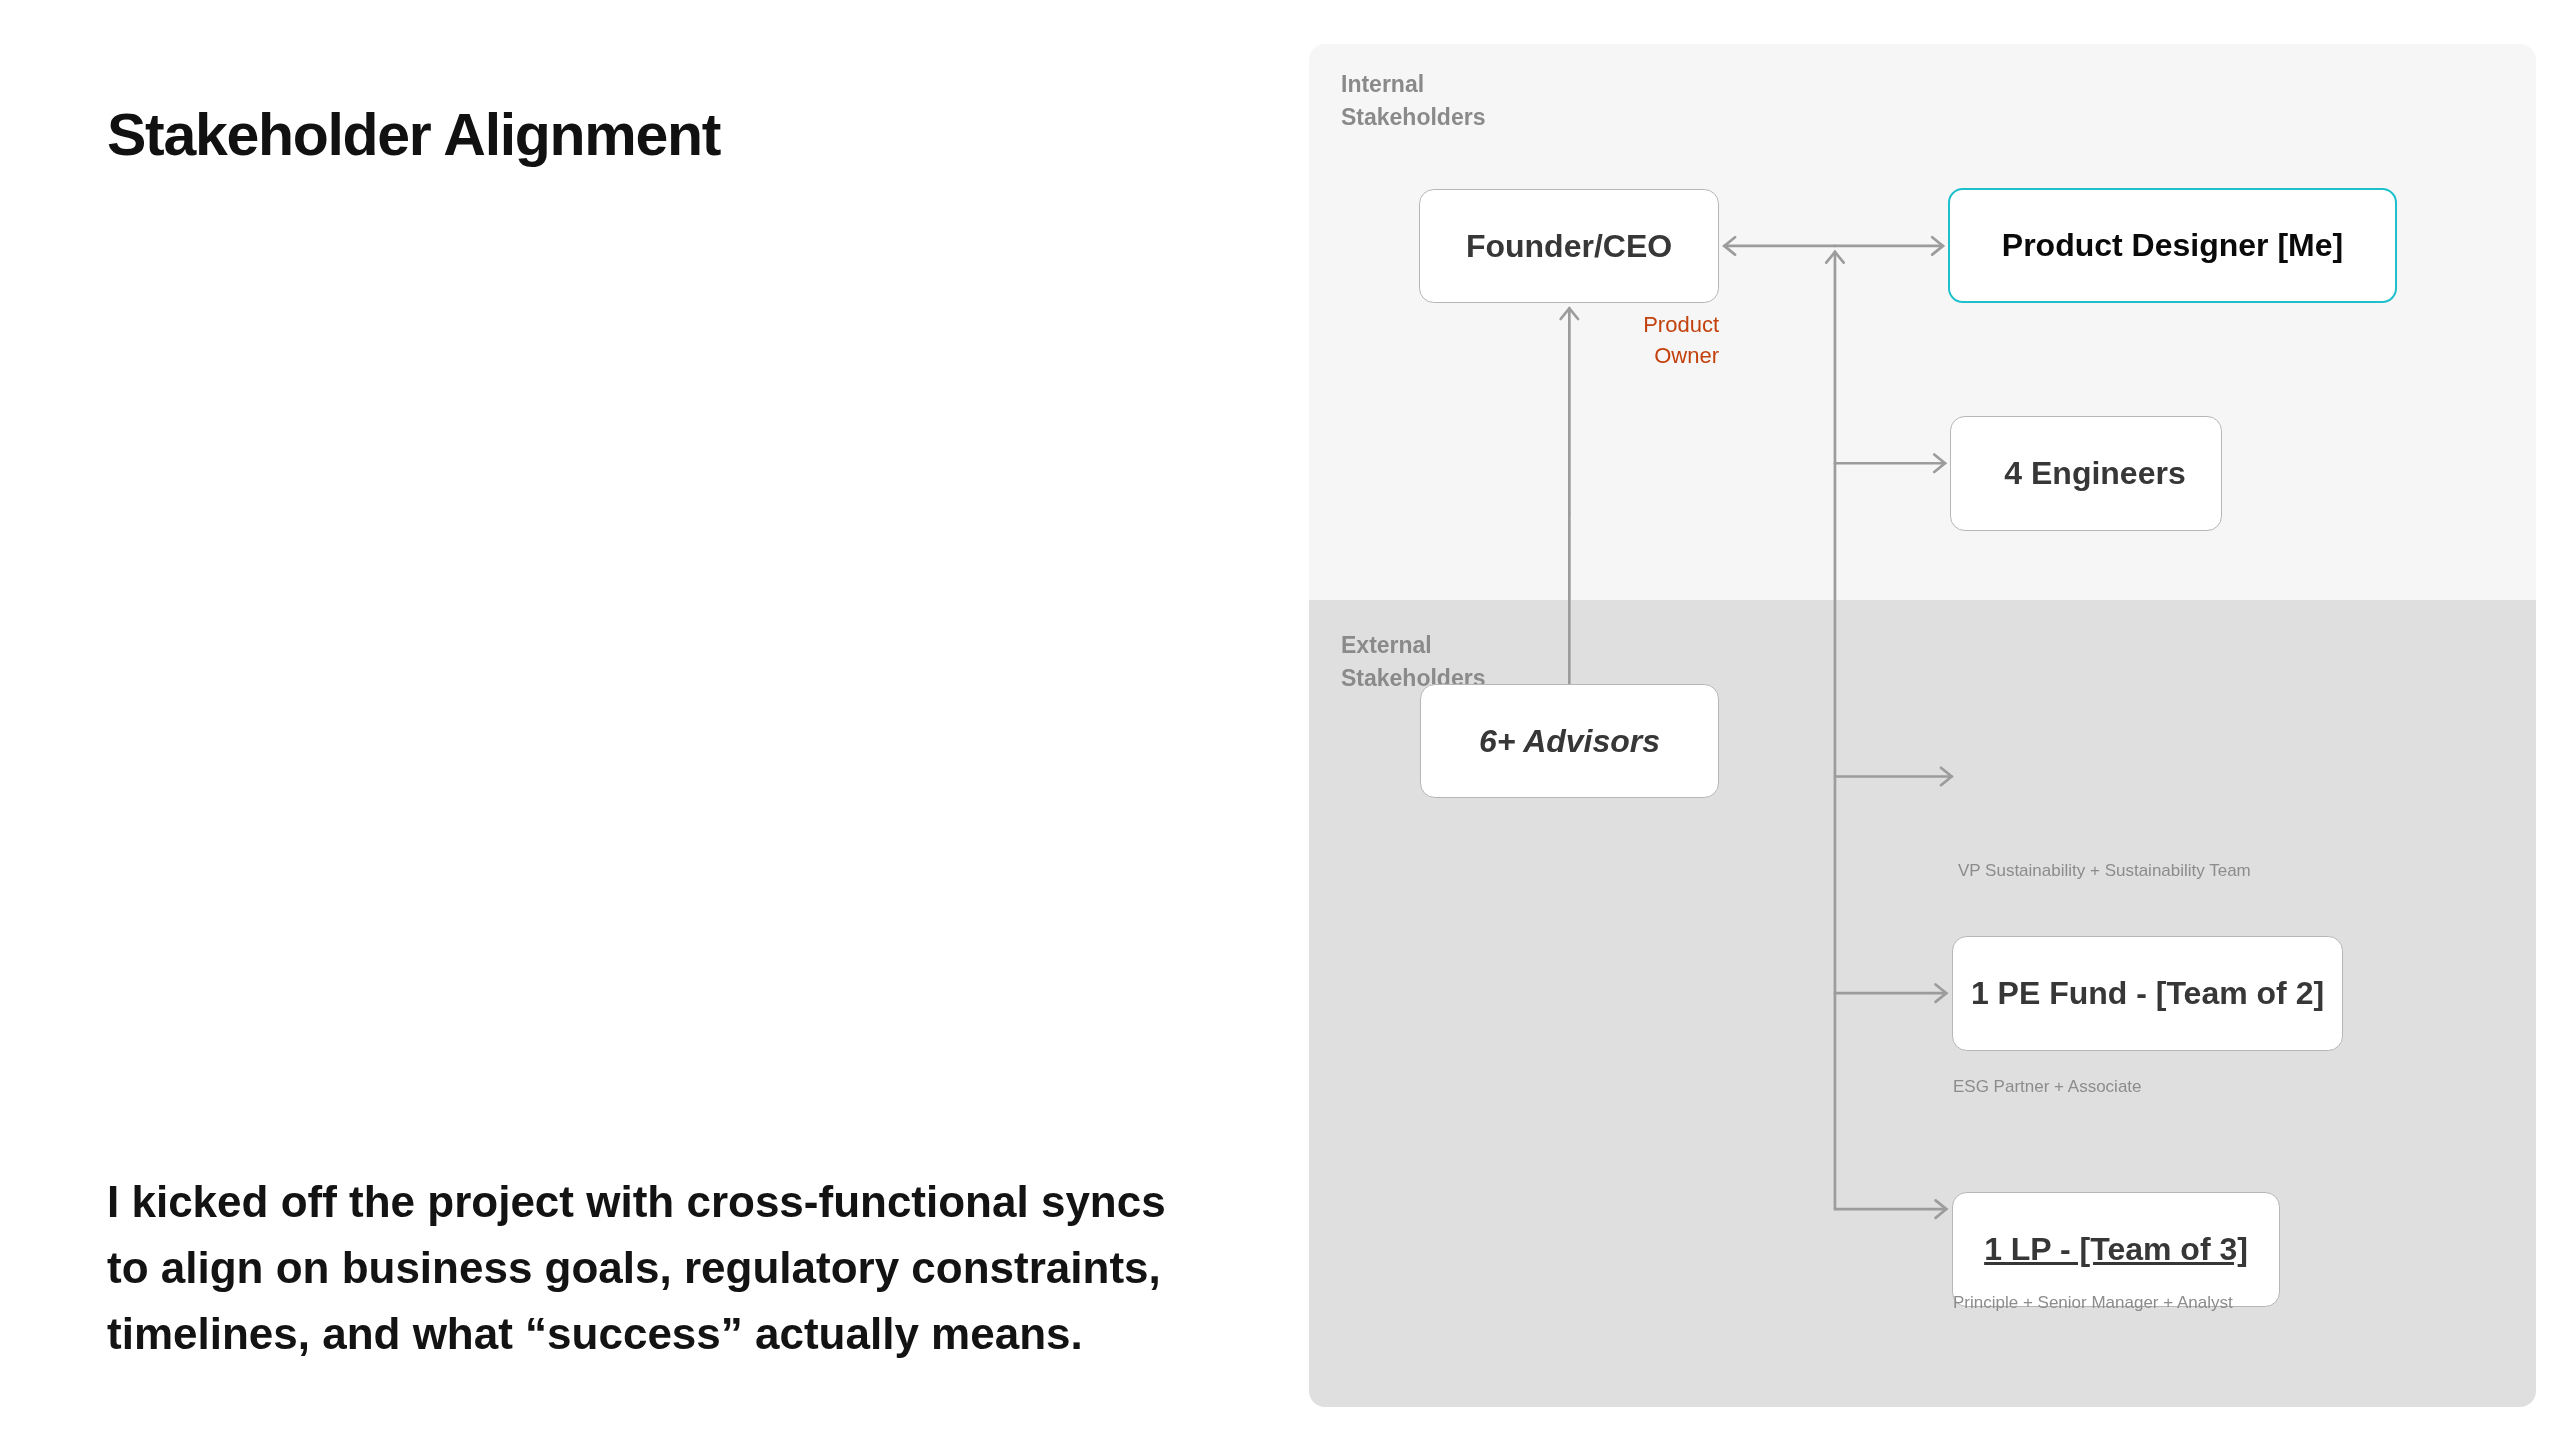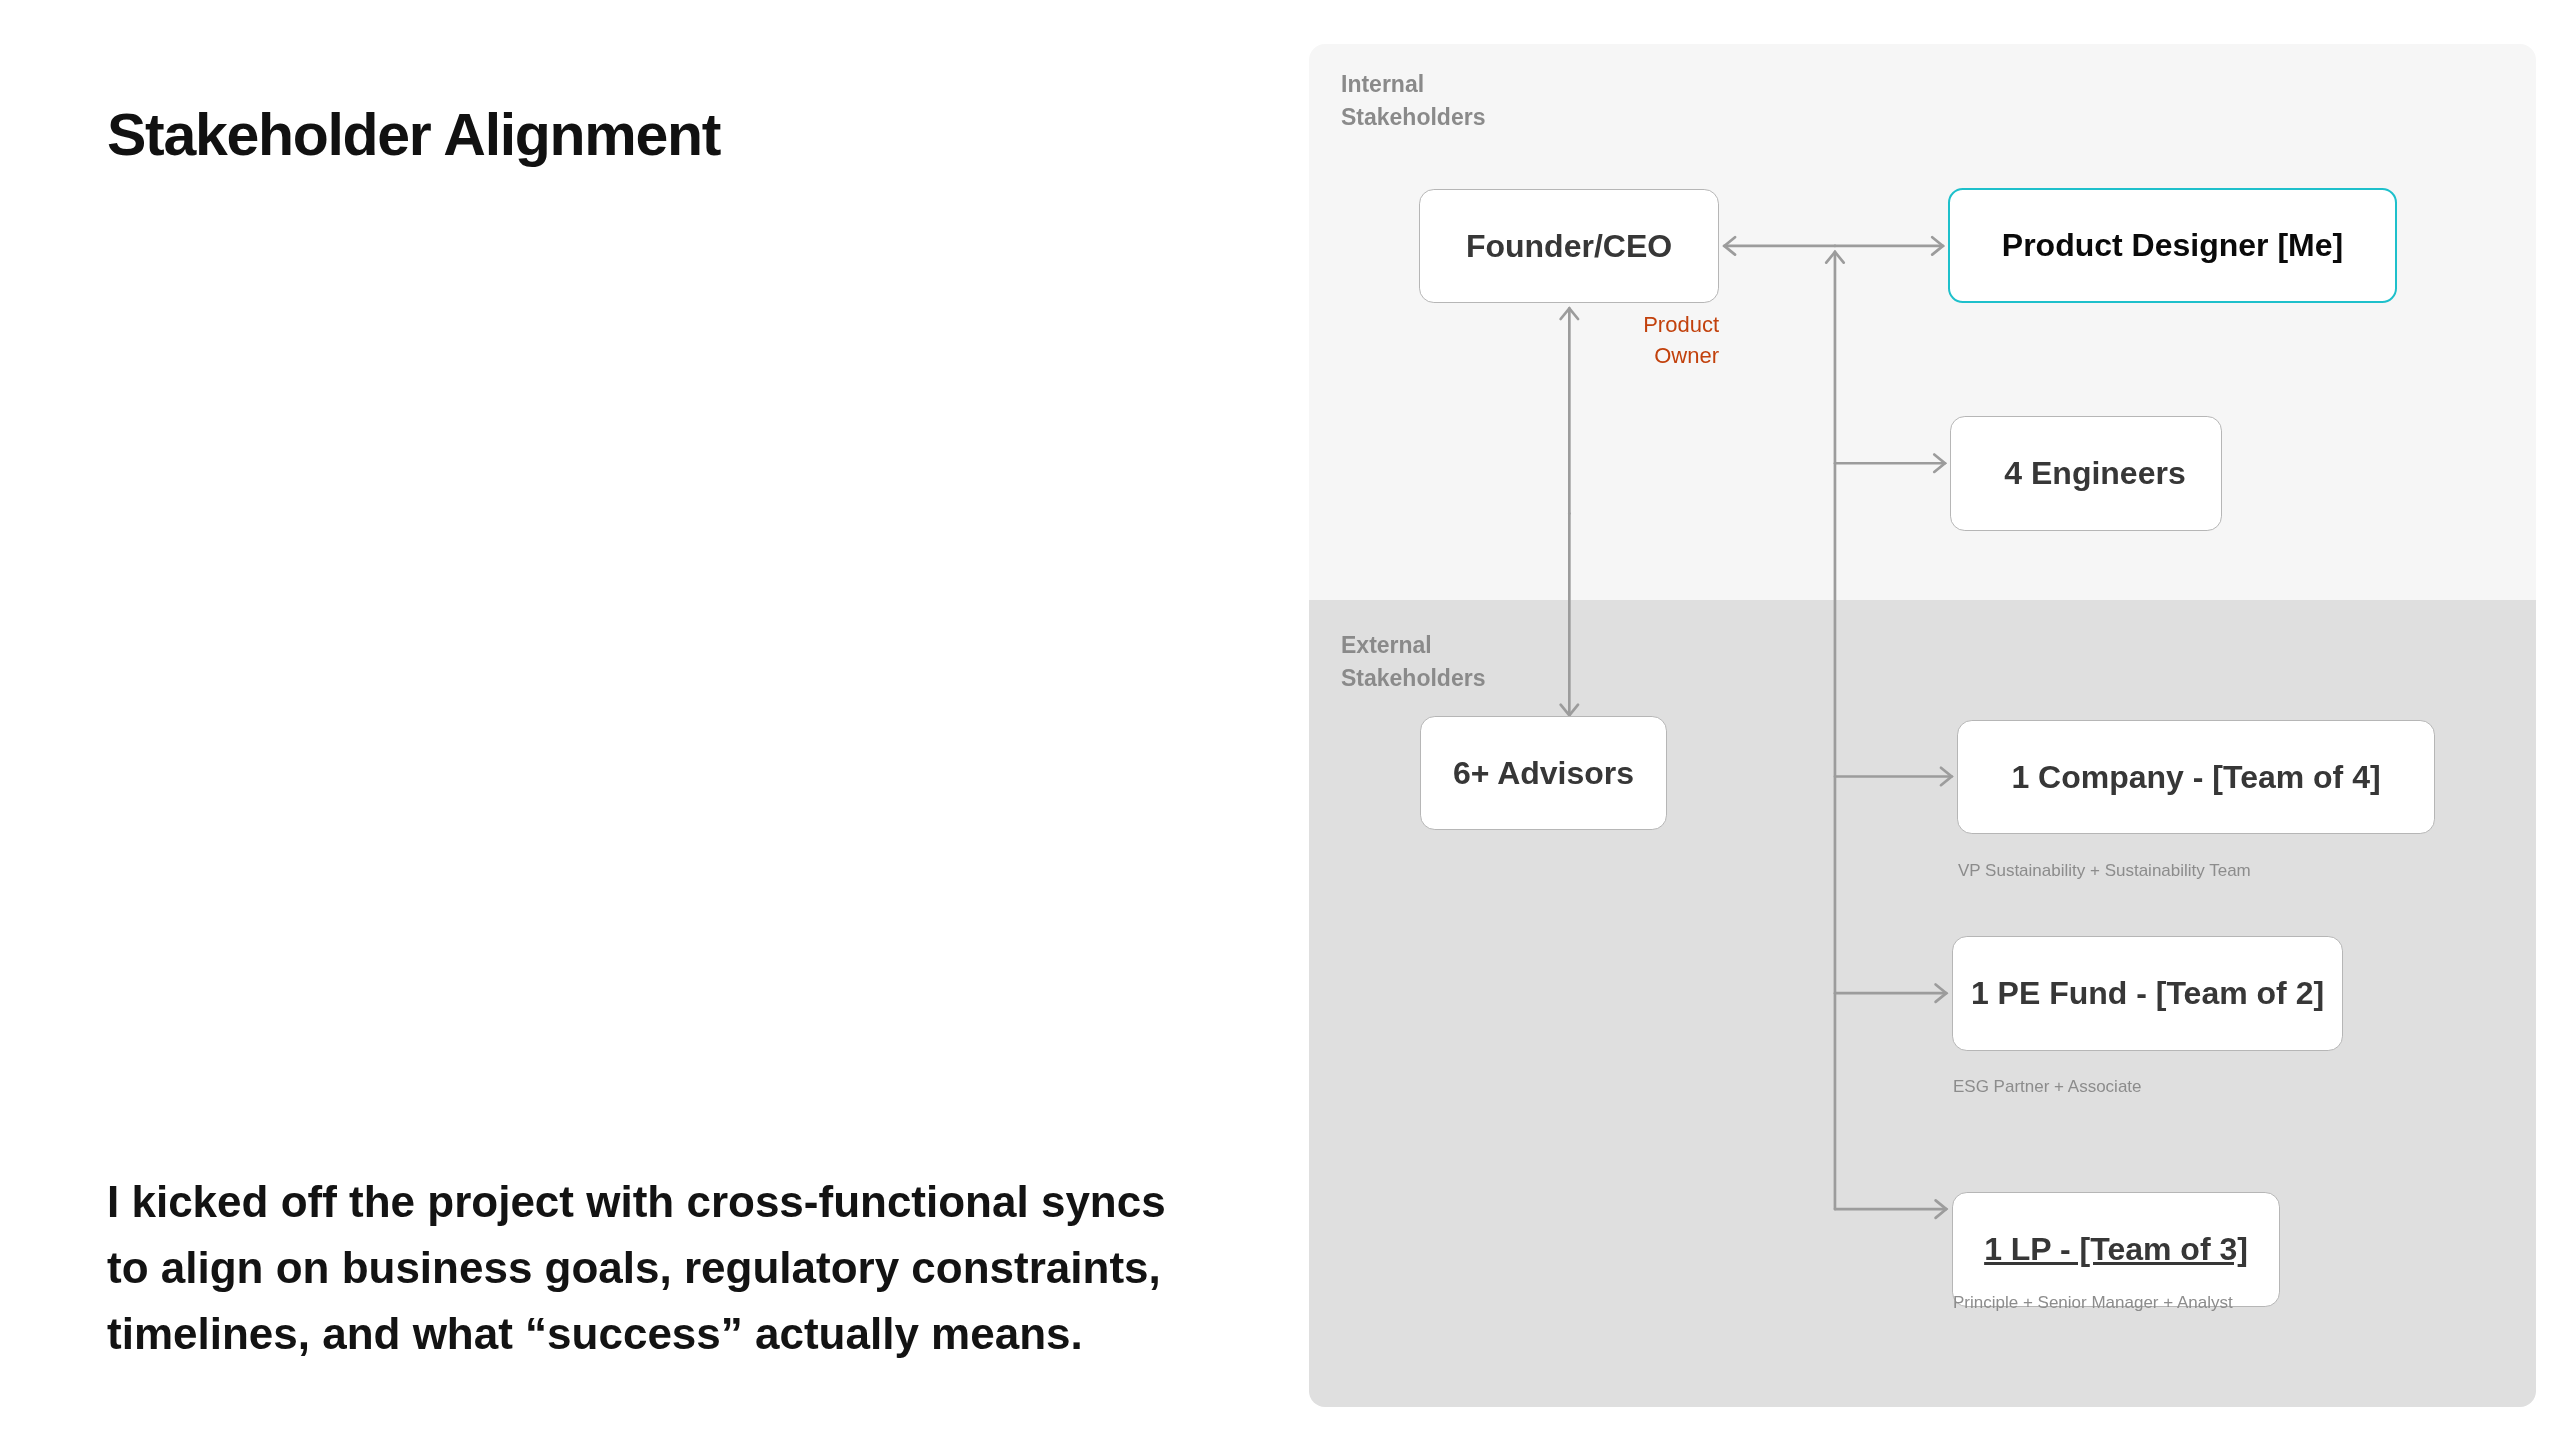--- a/index.html
+++ b/index.html
@@ -89,21 +89,21 @@
     white-space: nowrap;
   }
   .node--accent {
     border: 2px solid #1ec0cb;
     font-weight: 700;
     color: #0a0a0a;
   }
   .node-founder   { left: 110px; top: 145px;  width: 300px; height: 114px; }
   .node-pd        { left: 639px; top: 144px;  width: 449px; height: 115px; }
   .node-engineers { left: 641px; top: 372px;  width: 272px; height: 115px; padding-left: 18px; }
-  .node-advisors  { left: 111px; top: 672px; width: 247px; height: 114px; }
+  .node-advisors  { left: 111px; top: 640px; width: 299px; height: 114px; font-style: italic; }
   .node-company   { left: 648px; top: 676px; width: 478px; height: 114px; }
   .node-pe        { left: 643px; top: 892px; width: 391px; height: 115px; }
   .node-lp        { left: 643px; top: 1148px; width: 328px; height: 115px; text-decoration: underline; }
 
   .edge-label {
     position: absolute;
     left: 242px;
     top: 265px;
     width: 168px;
     text-align: right;
@@ -195,23 +195,20 @@
     </div>
 
     <div class="node node-engineers">
       <span>4 Engineers</span>
     </div>
 
     <div class="node node-advisors">
       <span>6+ Advisors</span>
     </div>
 
-    <div class="node node-company">
-      <span>1 Company - [Team of 4]</span>
-    </div>
 
     <div class="node node-pe">
       <span>1 PE Fund - [Team of 2]</span>
     </div>
 
     <div class="node node-lp">
       <span>1 LP - [Team of 3]</span>
     </div>
 
     <div class="edge-label">Product

